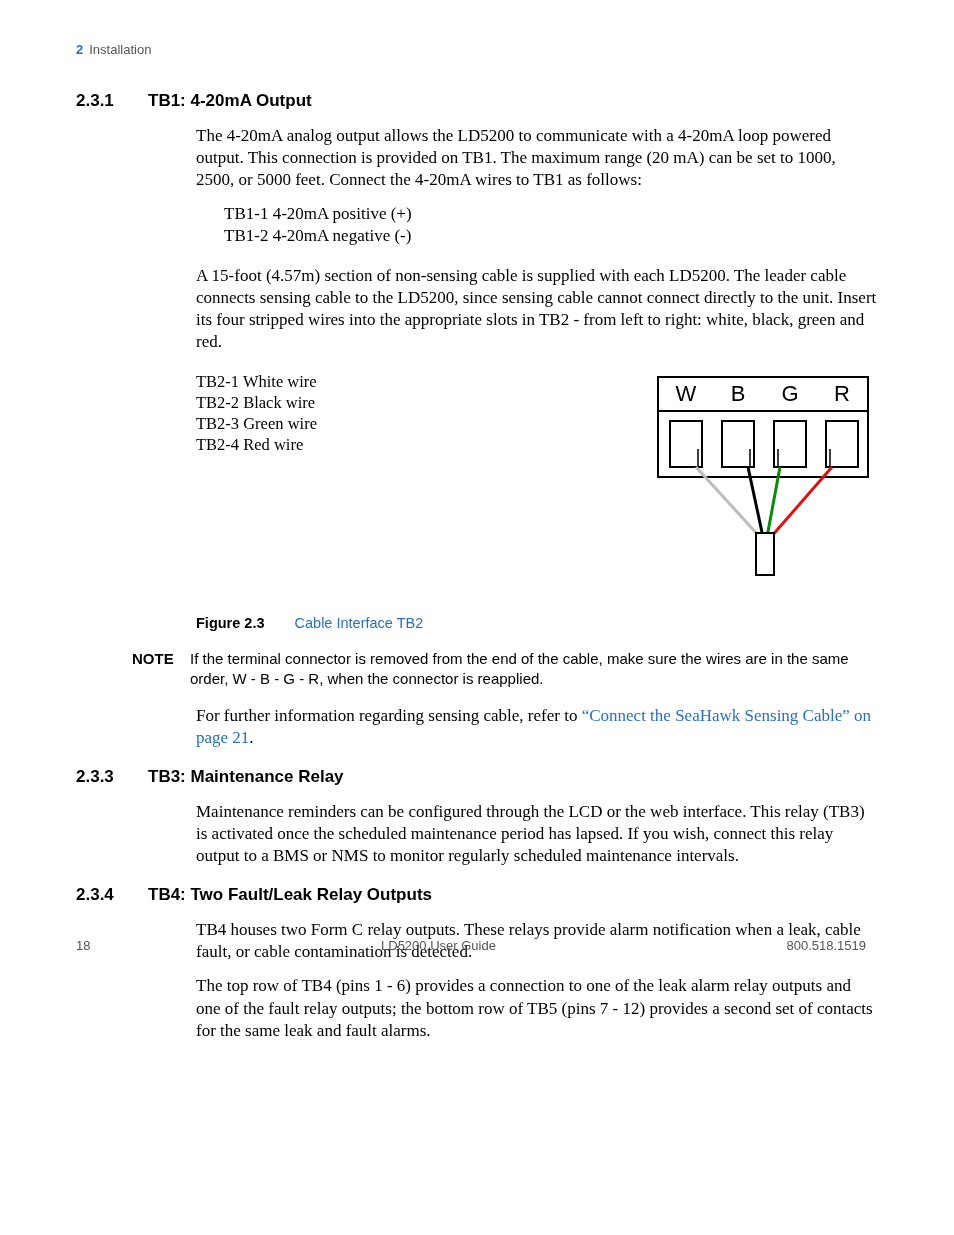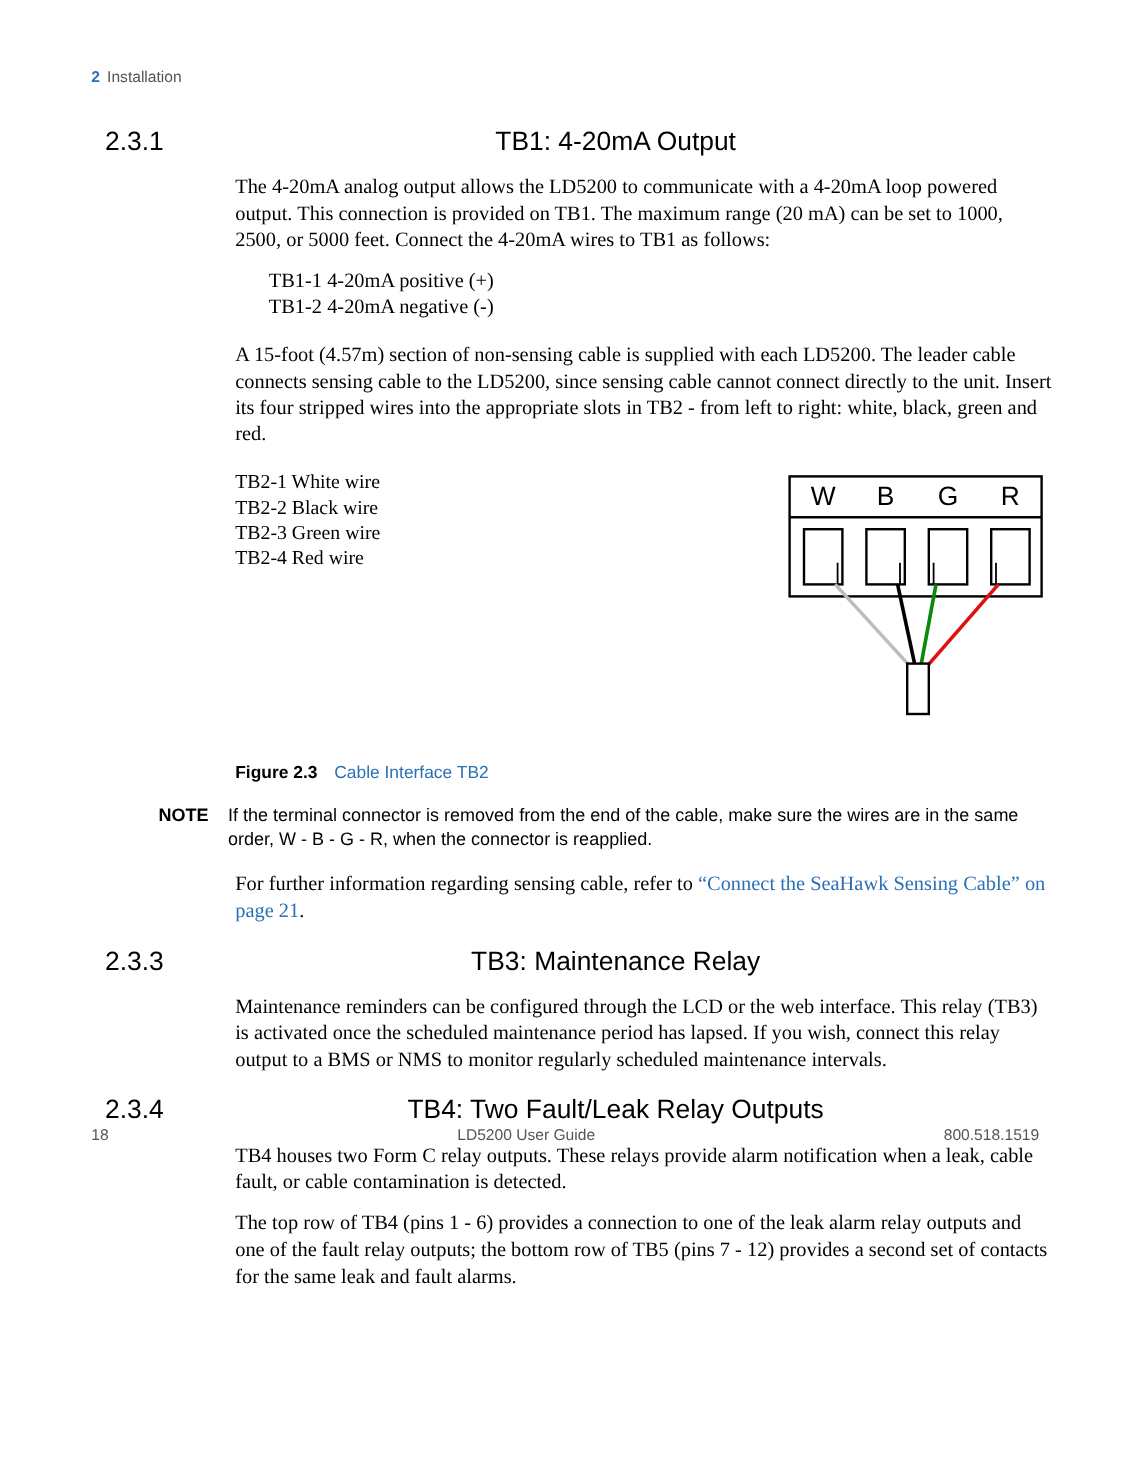--- a/index.html
+++ b/index.html
@@ -10,40 +10,39 @@
     background: #fff;
     font-family: "Times New Roman", Times, serif;
     color: #000;
     position: relative;
   }
   .page {
     position: relative;
     width: 954px;
     height: 993px;
     box-sizing: border-box;
-    padding: 56px 76px 40px 76px;
+    padding: 42px 76px 40px 76px;
   }
   .running-head {
     font-family: Arial, Helvetica, sans-serif;
     font-size: 13px;
     color: #555;
     margin-bottom: 34px;
   }
   .running-head .chapnum { color: #2b6fb6; font-weight: bold; margin-right: 6px; }
   .section {
     margin-bottom: 18px;
   }
   .sec-head {
     display: flex;
     align-items: baseline;
     font-family: Arial, Helvetica, sans-serif;
-    font-weight: normal;
-    font-size: 22px;
+    font-weight: bold;
+    font-size: 17px;
     margin: 10px 0 14px 0;
-    text-align: center;
   }
   .sec-num { width: 72px; flex: 0 0 72px; }
   .sec-title { flex: 1; }
   .body-col {
     margin-left: 120px;
     font-size: 17px;
     line-height: 1.30;
   }
   .body-col p { margin: 4px 0 12px 0; }
   .indent-list {
@@ -61,21 +60,21 @@
     font-size: 16.5px;
     line-height: 1.28;
     width: 170px;
   }
   .tb2-diagram { margin-left: 14px; }
   .figcap {
     margin: 30px 0 18px 120px;
     font-family: Arial, Helvetica, sans-serif;
     font-size: 14.5px;
   }
-  .figcap .fignum { font-weight: bold; color: #000; margin-right: 10px; }
+  .figcap .fignum { font-weight: bold; color: #000; margin-right: 26px; }
   .figcap .figtitle { color: #2b6fb6; }
   .note-row {
     display: flex;
     margin: 0 0 16px 56px;
     font-family: Arial, Helvetica, sans-serif;
     font-size: 15px;
     line-height: 1.32;
   }
   .note-label { font-weight: bold; width: 58px; flex: 0 0 58px; }
   .note-body { flex: 1; }

